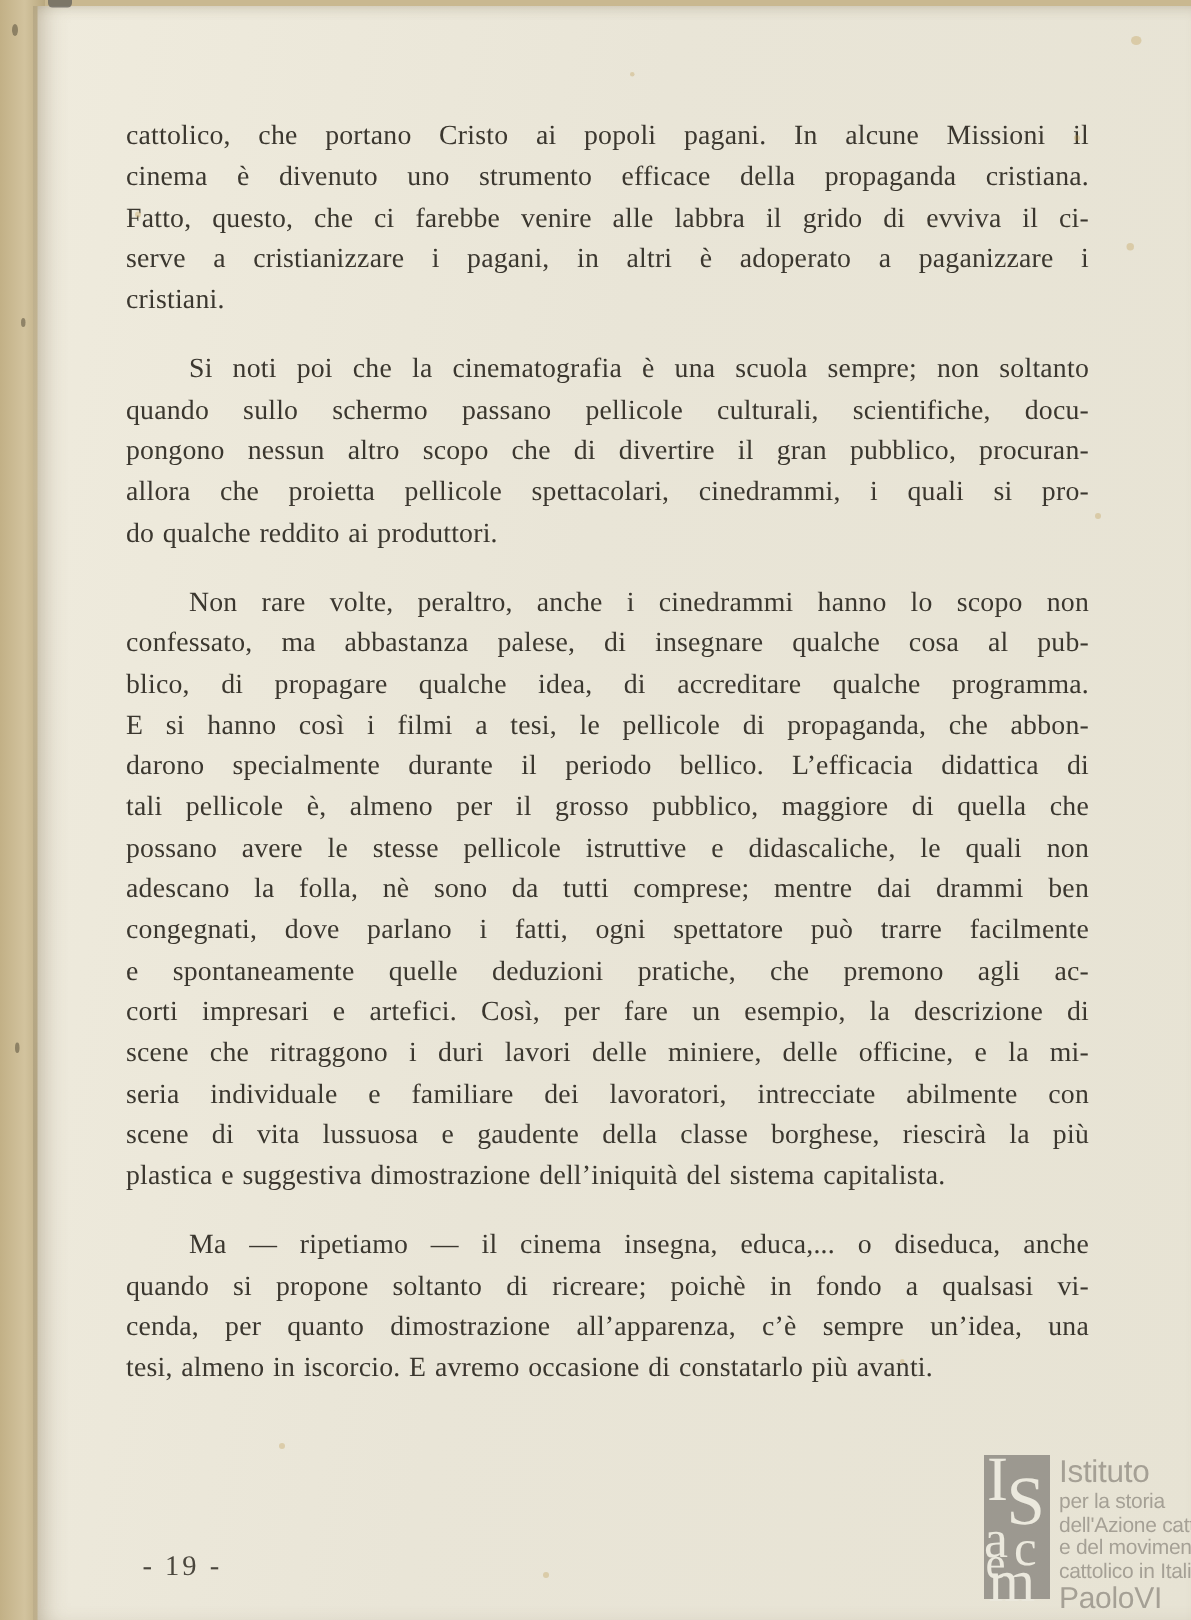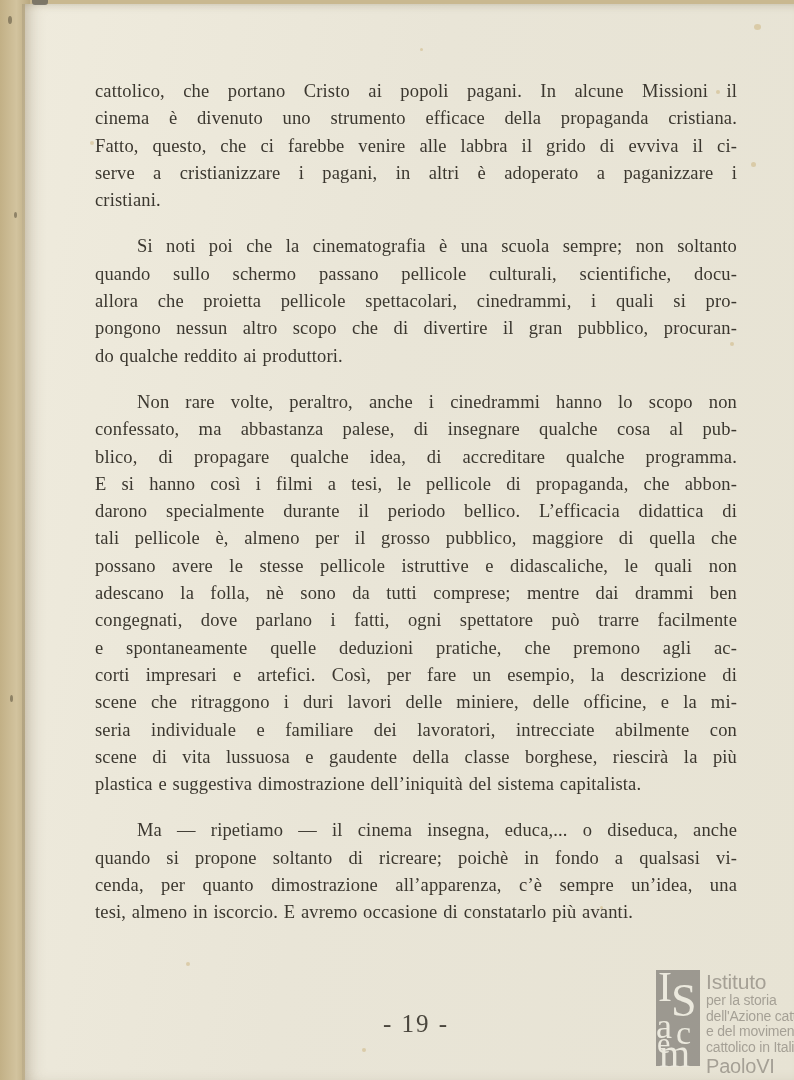--- a/index.html
+++ b/index.html
@@ -22,35 +22,35 @@
   .crease{
     position:absolute;left:0;top:0;width:3px;height:100%;
     background:linear-gradient(180deg,#b4a47e,#c4b48d 30%,#ac9c76 70%,#bcab84);
     opacity:.8;
   }
   .notch{
     position:absolute;left:32px;top:0;width:16px;height:5px;background:#69655d;border-radius:0 0 3px 3px;opacity:.8;
   }
   
   .text-block{
-    position:absolute;left:73px;top:74px;width:642px;
+    position:absolute;left:62px;top:74px;width:642px;
     color:#3b372f;font-size:18.5px;
   }
   .para{margin:0 0 4px 0;padding:0;}
   .line{
     height:27.3px;line-height:27.3px;
     text-align:justify;text-align-last:justify;
     letter-spacing:.15px;word-spacing:1px;white-space:normal;
   }
   .line.noj{text-align-last:left;}
   .line.ind{padding-left:42px;margin-top:19px;}
   .it{}
   .page-num{
-    position:absolute;left:73px;top:1006px;width:642px;
-    text-align:center;color:#4a463d;font-size:25px;letter-spacing:2px;
+    position:absolute;left:73px;top:1030px;width:642px;
+    color:#4a463d;font-size:19px;letter-spacing:2px;
   }
   
   .spot{position:absolute;border-radius:50%;background:rgba(186,146,62,.30);}
   .speck{position:absolute;border-radius:50%;background:rgba(90,80,60,.55);}
   
   .watermark{
     position:absolute;left:656px;top:970px;display:flex;gap:6px;opacity:.85;z-index:5;
   }
   .wm-logo{
     position:relative;width:44px;height:96px;background:#8f8c85;flex:0 0 auto;
@@ -84,22 +84,22 @@
       <div class="para">
         <div class="line"><span>cattolico, che portano Cristo ai popoli pagani. In alcune Missioni il</span></div>
         <div class="line"><span>cinema è divenuto uno strumento efficace della propaganda cristiana.</span></div>
         <div class="line"><span>Fatto, questo, che ci farebbe venire alle labbra il grido di </span><span class="it">evviva il ci-</span></div>
         <div class="line"><span>serve a cristianizzare i pagani, in altri è adoperato a paganizzare i</span></div>
         <div class="line noj"><span>cristiani.</span></div>
       </div>
       <div class="para">
         <div class="line ind"><span>Si noti poi che la cinematografia è una scuola </span><span class="it">sempre;</span><span> non soltanto</span></div>
         <div class="line"><span>quando sullo schermo passano pellicole culturali, scientifiche, docu-</span></div>
+        <div class="line"><span>pongono nessun altro scopo che di divertire il gran pubblico, procuran-</span></div>
         <div class="line"><span>allora che proietta pellicole spettacolari, cinedrammi, i quali si pro-</span></div>
-        <div class="line"><span>pongono nessun altro scopo che di divertire il gran pubblico, procuran-</span></div>
         <div class="line noj"><span>do qualche reddito ai produttori.</span></div>
       </div>
       <div class="para">
         <div class="line ind"><span>Non rare volte, peraltro, anche i cinedrammi hanno lo scopo non</span></div>
         <div class="line"><span>confessato, ma abbastanza palese, di insegnare qualche cosa al pub-</span></div>
         <div class="line"><span>blico, di propagare qualche idea, di accreditare qualche programma.</span></div>
         <div class="line"><span>E si hanno così i </span><span class="it">filmi a tesi</span><span>, le </span><span class="it">pellicole di propaganda,</span><span> che abbon-</span></div>
         <div class="line"><span>darono specialmente durante il periodo bellico. L’efficacia didattica di</span></div>
         <div class="line"><span>tali pellicole è, almeno per il grosso pubblico, maggiore di quella che</span></div>
         <div class="line"><span>possano avere le stesse pellicole istruttive e didascaliche, le quali non</span></div>

